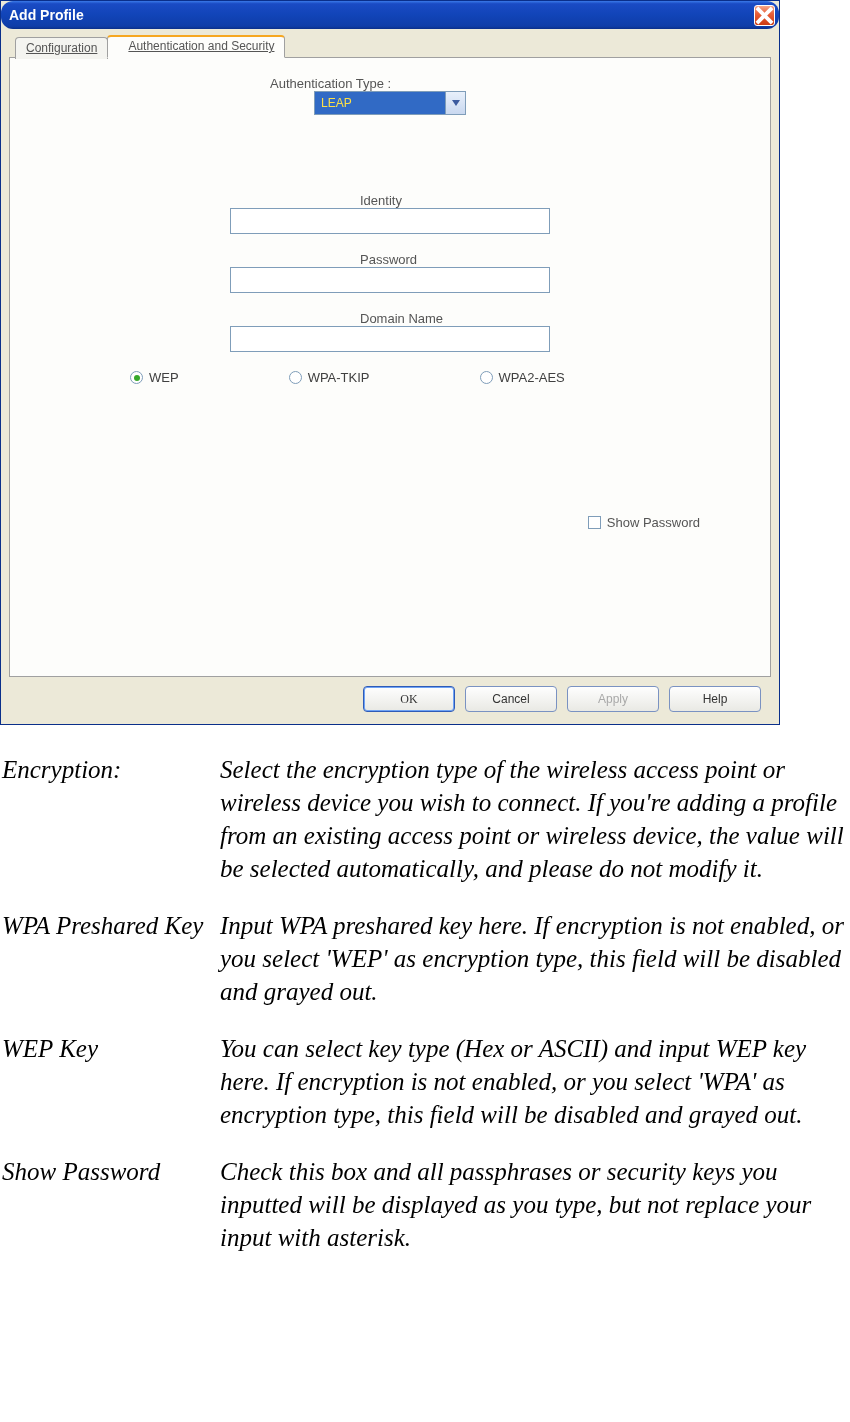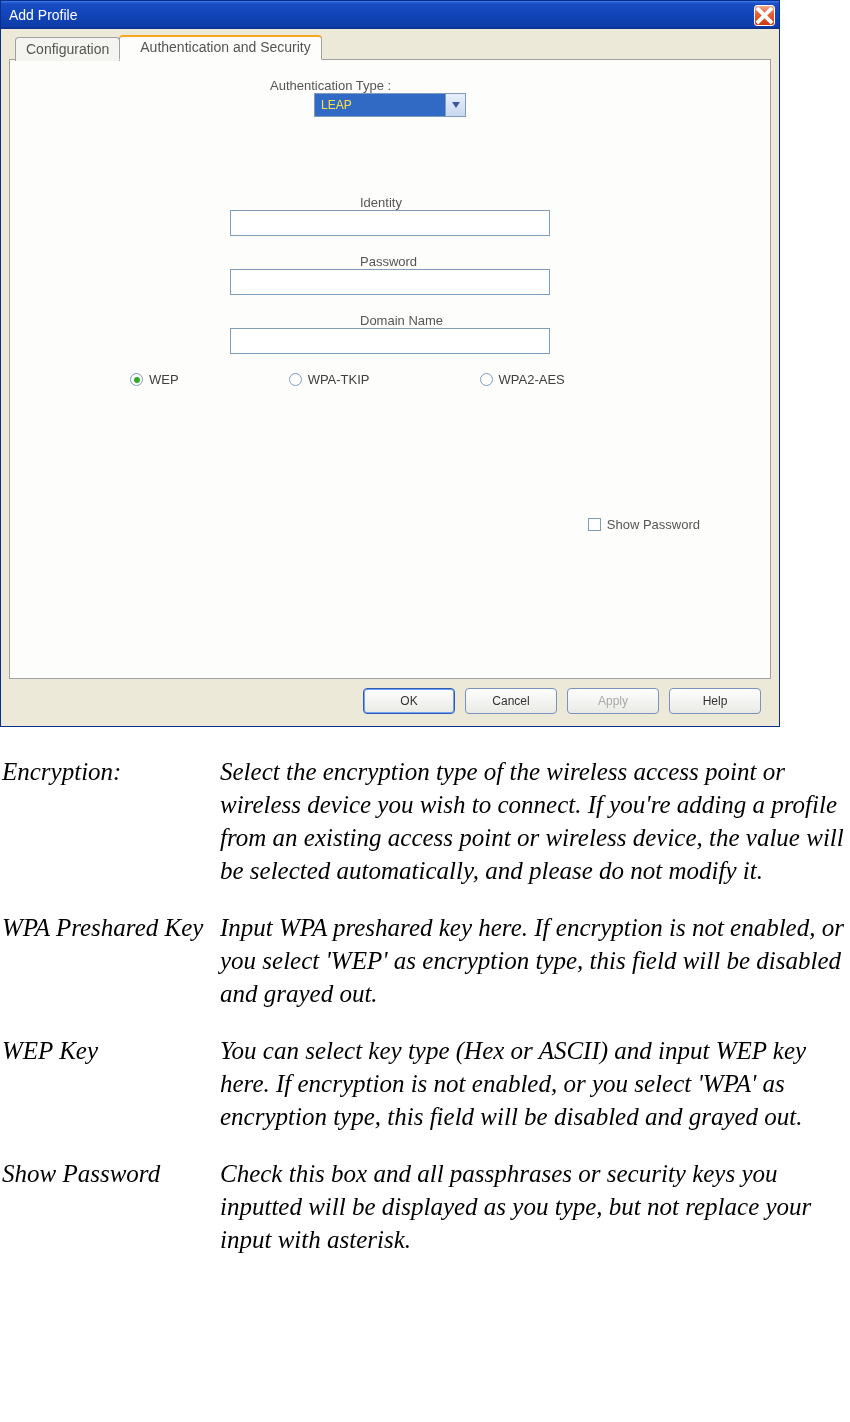--- a/index.html
+++ b/index.html
@@ -12,22 +12,23 @@
     background: #ece9d8;
   }
   .titlebar {
     background: linear-gradient(180deg, #3a79e8 0%, #1a4bc4 10%, #1144b8 50%, #0f3da8 90%, #0a2f8a 100%);
     color: #fff;
     height: 28px;
     display: flex;
     align-items: center;
     justify-content: space-between;
     padding: 0 4px 0 8px;
-    font-weight: normal;
+    font-weight: bold;
     font-size: 14px;
+    border-radius: 12px;
   }
   .closebtn {
     width: 21px; height: 21px;
     background: linear-gradient(180deg, #f7a78a 0%, #e8603a 40%, #cd3a10 100%);
     border: 1px solid #fff;
     border-radius: 3px;
     display: flex; align-items: center; justify-content: center;
     color: #fff; font-weight: bold; font-size: 12px;
     cursor: pointer;
   }
@@ -41,27 +42,28 @@
     margin-left: 6px;
     position: relative;
     z-index: 2;
   }
   .tab {
     border: 1px solid #a0a0a0;
     border-bottom: none;
     border-top-left-radius: 4px;
     border-top-right-radius: 4px;
     padding: 3px 10px 4px 10px;
-    font-size: 14px;
+    font-size: 12px;
     color: #555;
     background: #f4f4f0;
     cursor: pointer;
     margin-right: -1px;
     position: relative;
     top: 1px;
+    text-decoration: underline;
   }
   .tab.active {
     background: #fdfdfb;
     color: #555;
     font-weight: normal;
     border-top: 2px solid #f6a721;
     border-bottom: 1px solid #fdfdfb;
     padding-top: 2px;
     z-index: 3;
     top: 0;
@@ -172,20 +174,21 @@
     min-width: 92px; height: 26px;
     border: 1px solid #7a92c2;
     border-radius: 4px;
     background: linear-gradient(180deg,#fefefe,#e9e9e4);
     font-size: 12px; color: #333;
     cursor: pointer;
   }
   .btn.default {
     border: 1px solid #2f5bb7;
     box-shadow: 0 0 0 1px #6fa3f5 inset;
+    font-family: Liberation Serif, serif;
   }
   .btn.disabled { color: #a9a9a9; cursor: default; }
 
   
   .desc {
     padding: 28px 2px 0 2px;
     font-family: "Times New Roman", serif;
     font-size: 25px;
     font-style: italic;
     color: #000;

